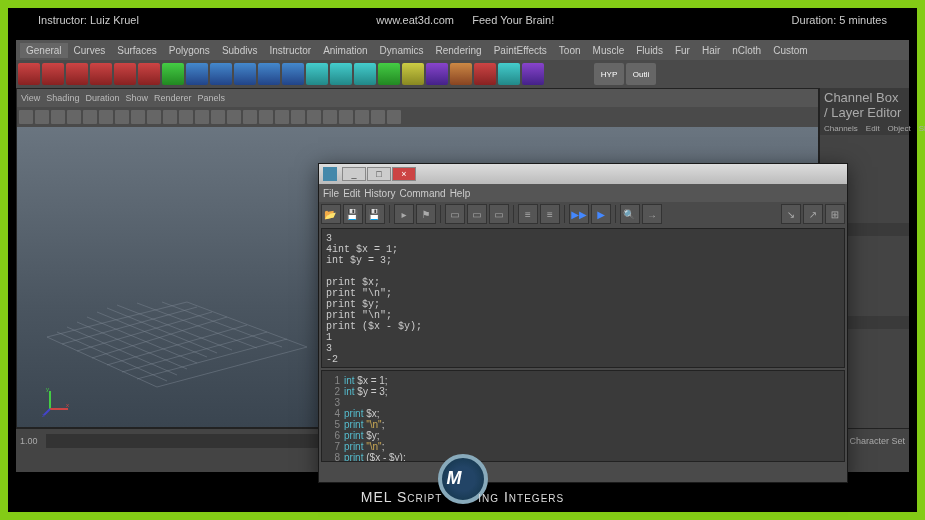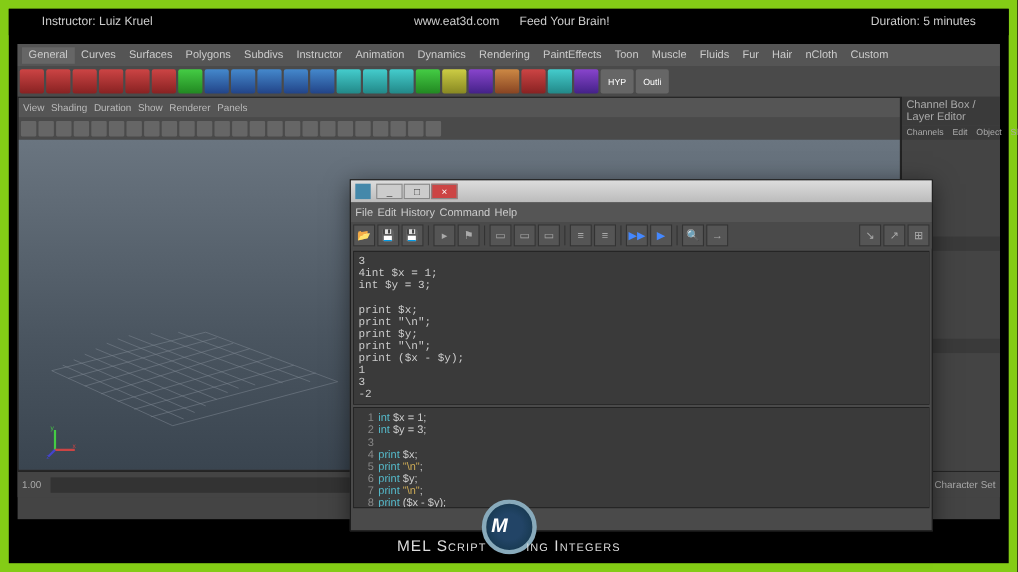--- a/index.html
+++ b/index.html
@@ -23,21 +23,21 @@
 .si-orange{background:linear-gradient(#c84,#842)}
 .workspace{display:flex;height:calc(100% - 92px)}
 .viewport{flex:1;background:#3a3a3a;position:relative;border:1px solid #222}
 .vp-bar{height:18px;background:#555;font-size:9px;color:#bbb;display:flex;align-items:center;padding:0 4px;gap:6px}
 .vp-icons{height:20px;background:#4a4a4a;display:flex;align-items:center;padding:2px;gap:2px}
 .vp-icon{width:14px;height:14px;background:#666;border-radius:1px}
 .vp-canvas{position:absolute;top:38px;left:0;right:0;bottom:0;background:linear-gradient(180deg,#6a7580 0%,#4a5560 60%,#3a4550 100%)}
 .grid-svg{position:absolute;bottom:30px;left:20px;width:280px;height:180px}
 .axis-gizmo{position:absolute;bottom:10px;left:25px;width:30px;height:30px}
 .side-panel{width:90px;background:#444;border-left:1px solid #222}
-.sp-title{font-size:10px;color:#aaa;padding:2px 4px;background:#3a3a3a}
+.sp-title{font-size:13px;color:#aaa;padding:2px 4px;background:#3a3a3a}
 .sp-tabs{display:flex;font-size:8px;color:#aaa;background:#3a3a3a}
 .sp-tabs span{padding:2px 4px}
 .sp-body{padding:4px;font-size:8px;color:#888}
 .sp-section{background:#3a3a3a;padding:2px;font-size:8px;color:#aaa;margin-top:80px}
 .timeline{height:24px;background:#444;display:flex;align-items:center;font-size:9px;color:#aaa;padding:0 4px;gap:8px;border-top:1px solid #222}
 .timeline-track{flex:1;height:14px;background:#333;position:relative}
 .timeline-controls{display:flex;gap:2px}
 .tl-btn{width:16px;height:14px;background:#555;color:#aaa;font-size:8px;display:flex;align-items:center;justify-content:center}
 .script-editor{position:absolute;top:155px;left:310px;width:530px;height:320px;background:#4a4a4a;border:1px solid #1a1a1a;box-shadow:0 4px 20px rgba(0,0,0,0.5)}
 .se-titlebar{height:20px;background:linear-gradient(#ddd,#bbb);display:flex;align-items:center;padding:0 4px;font-size:10px;color:#333}
@@ -113,21 +113,21 @@
         <div class="shelf-icon si-cyan"></div>
         <div class="shelf-icon si-cyan"></div>
         <div class="shelf-icon si-cyan"></div>
         <div class="shelf-icon si-green"></div>
         <div class="shelf-icon si-yellow"></div>
         <div class="shelf-icon si-purple"></div>
         <div class="shelf-icon si-orange"></div>
         <div class="shelf-icon si-red"></div>
         <div class="shelf-icon si-cyan"></div>
         <div class="shelf-icon si-purple"></div>
-        <div class="shelf-icon" style="width: 30px; font-size: 8px; color: rgb(255, 255, 255);">HYP</div>
+        <div class="shelf-icon" style="width: 30px; font-size: 8px; color: rgb(255, 255, 255); margin-left: 48px;">HYP</div>
         <div class="shelf-icon" style="width: 30px; font-size: 8px; color: rgb(255, 255, 255);">Outli</div>
       </div>
     <div class="workspace">
       <div class="viewport">
         <div class="vp-bar" id="vp-menu">
             <span>View</span>
             <span>Shading</span>
             <span>Duration</span>
             <span>Show</span>
             <span>Renderer</span>

